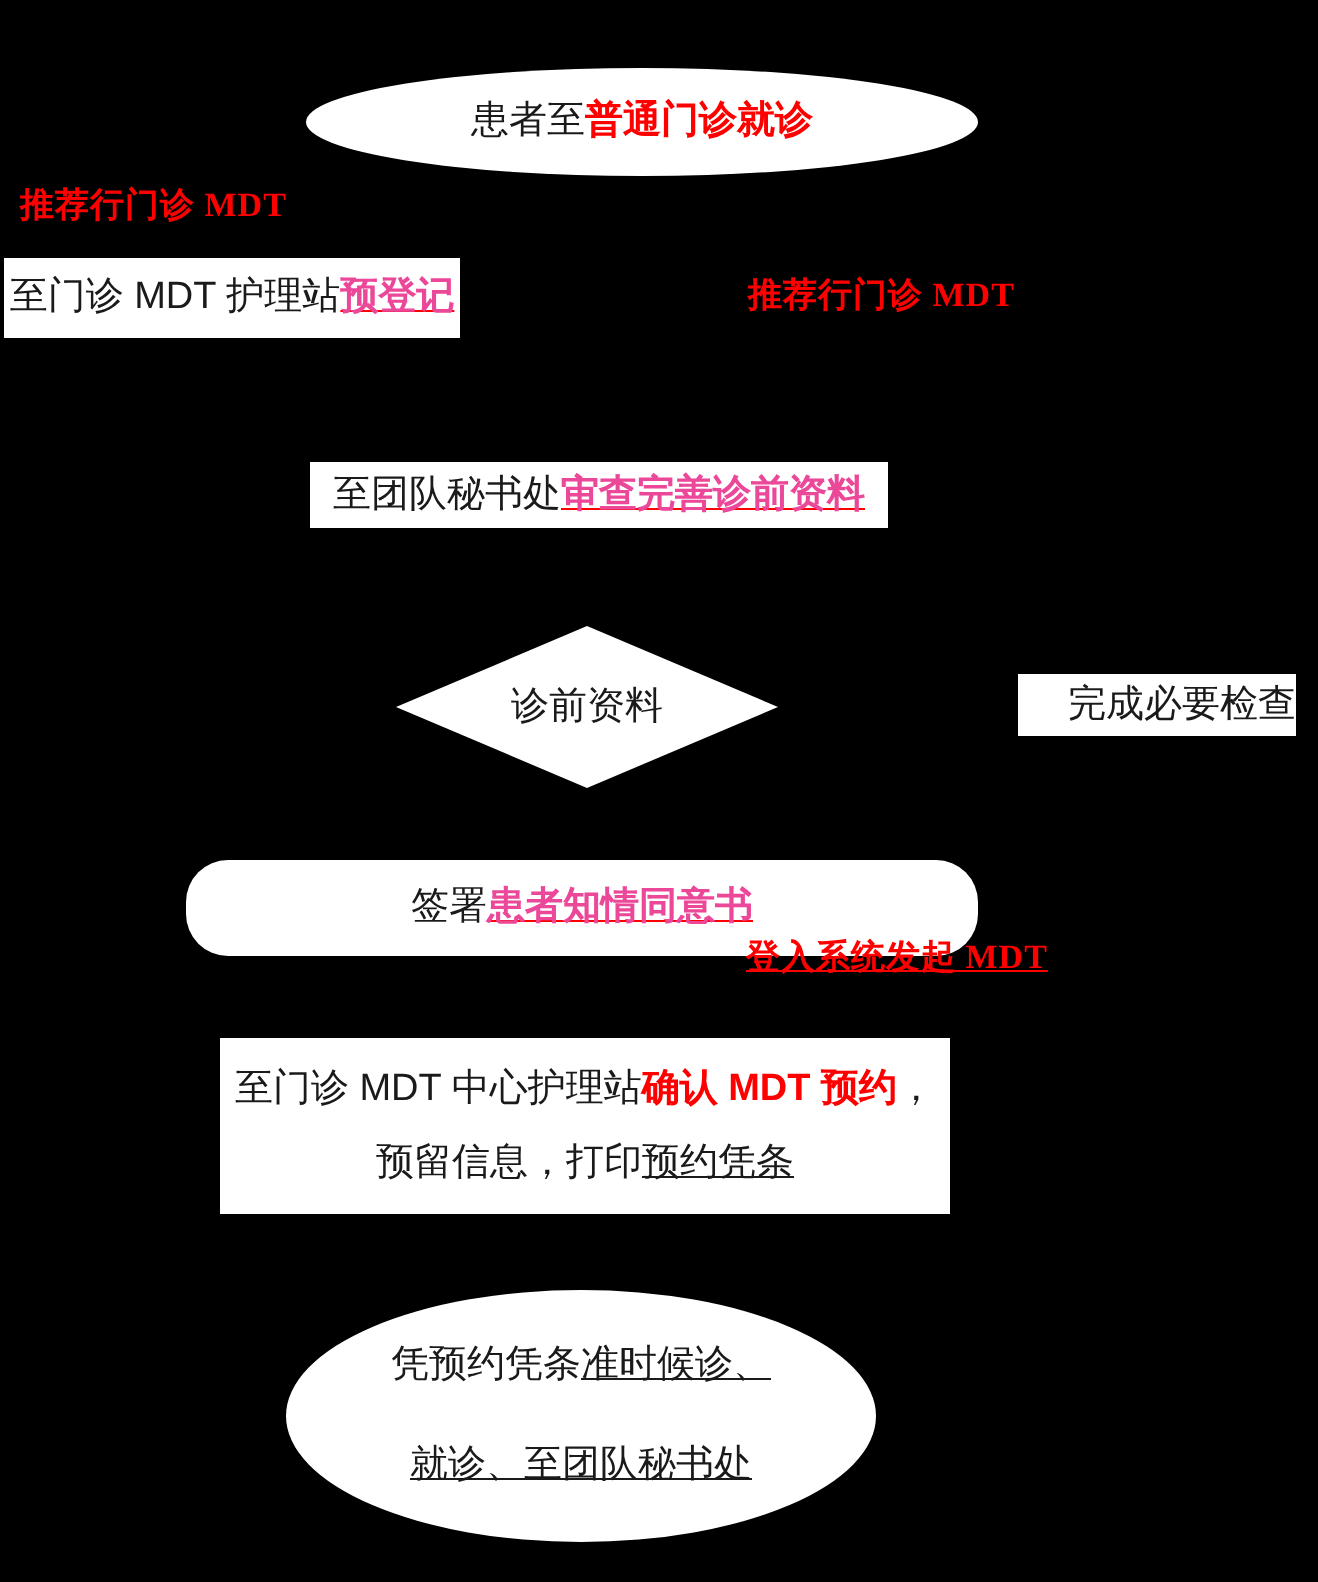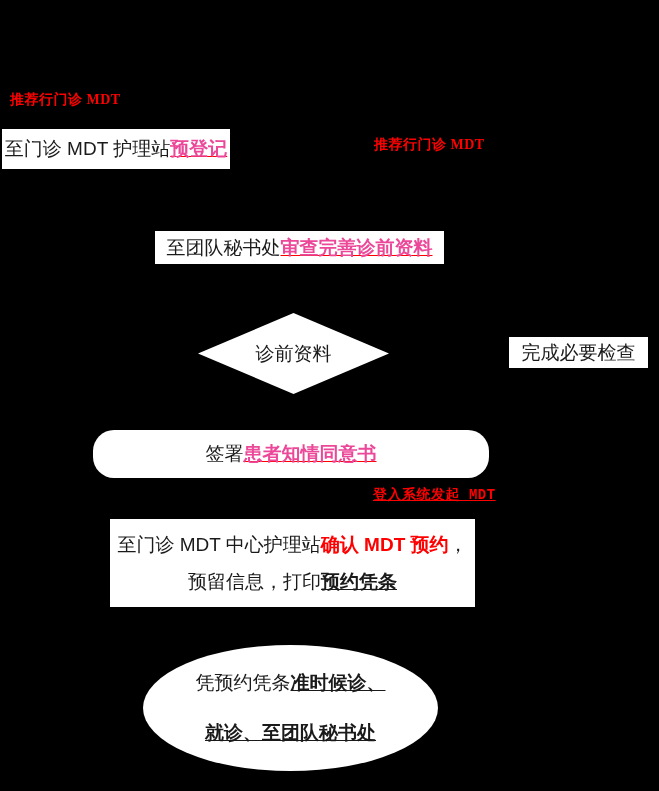--- a/index.html
+++ b/index.html
@@ -32,61 +32,65 @@
     clip-path: polygon(50% 0%, 100% 50%, 50% 100%, 0% 50%);
   }
   .multiline {
     flex-direction: column;
     justify-content: space-evenly;
   }
   .annotation {
     position: absolute;
     color: #ff0000;
     font-weight: bold;
-    font-size: 14px;
+    font-size: 17px;
     font-family: "Liberation Serif", "DejaVu Serif", serif;
     white-space: nowrap;
     letter-spacing: 0.5px;
   }
   .annotation.underlined { text-decoration: underline; }
   .seg-red {
     color: #ff0000;
     font-weight: bold;
   }
   .seg-red-u {
     color: #ec4899;
     font-weight: bold;
     text-decoration: underline;
     text-decoration-color: #ff0000;
   }
   .seg-bold-u {
     color: #1a1a1a;
-    font-weight: bold;
+    font-weight: normal;
     text-decoration: underline;
   }
   .seg-plain { color: #1a1a1a; }
 
   
   #start-ellipse   { left: 153px; top: 34px;  width: 336px; height: 54px; }
   #annot-left      { left: 10px;  top: 91px; }
   #annot-right     { left: 374px; top: 136px; }
   #prereg-box      { left: 2px;   top: 129px; width: 228px; height: 40px; }
   #secretary-box   { left: 155px; top: 231px; width: 289px; height: 33px; }
   #decision-diamond{ left: 198px; top: 313px; width: 191px; height: 81px; }
-  #checks-box      { left: 509px; top: 337px; width: 139px; height: 31px; }
+  #checks-box      { left: 509px; top: 337px; width: 139px; height: 31px; justify-content: flex-end; }
   #consent-box     { left: 93px;  top: 430px; width: 396px; height: 48px; border-radius: 21px; }
-  #annot-system    { left: 373px; top: 486px; font-family: Liberation Mono, monospace; }
+  #annot-system    { left: 373px; top: 467px; }
   #confirm-box     { left: 110px; top: 519px; width: 365px; height: 88px; }
   #end-ellipse     { left: 143px; top: 645px; width: 295px; height: 126px; }
 </style>
 </head>
 <body>
 
 <div id="canvas">
 
+  <div class="node ellipse" id="start-ellipse">
+    <span class="seg-plain">患者至</span>
+      <span class="seg-red">普通门诊就诊</span>
+  </div>
 
   <div class="annotation" id="annot-left">推荐行门诊 MDT</div>
 
   <div class="annotation" id="annot-right">推荐行门诊 MDT</div>
 
   <div class="node" id="prereg-box">
     <span class="seg-plain">至门诊 MDT 护理站</span>
       <span class="seg-red-u">预登记</span>
   </div>
 

